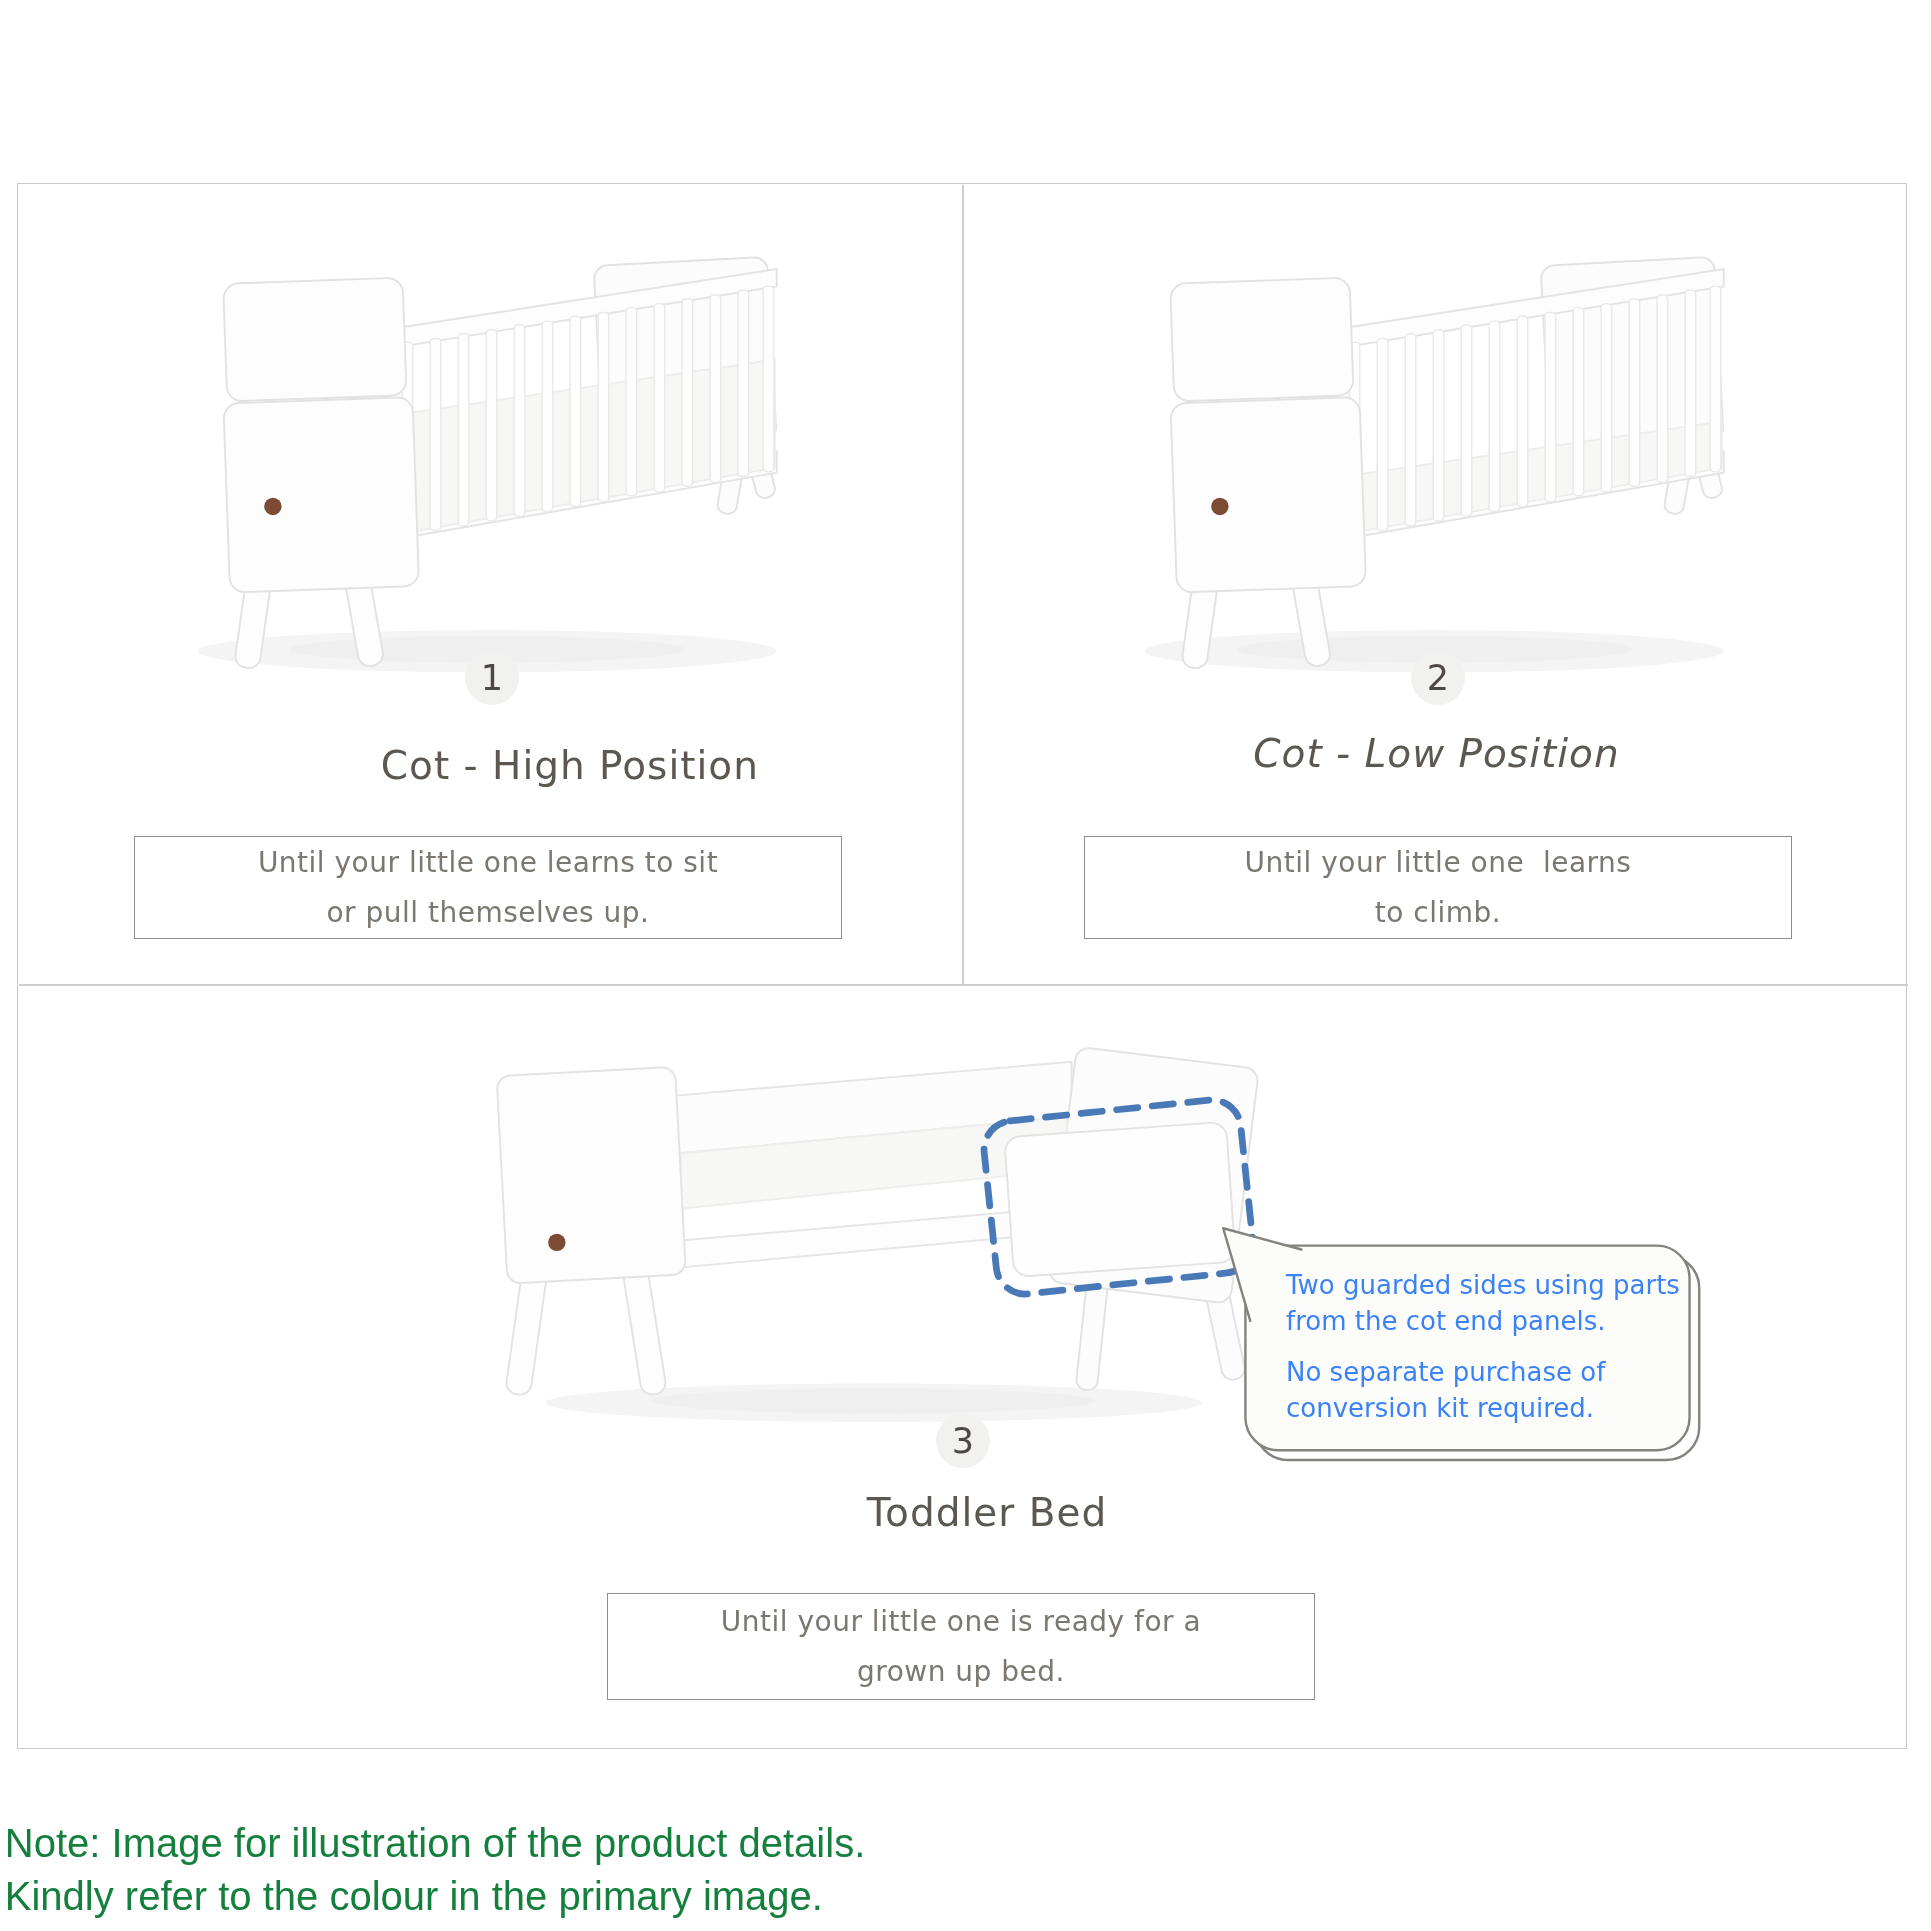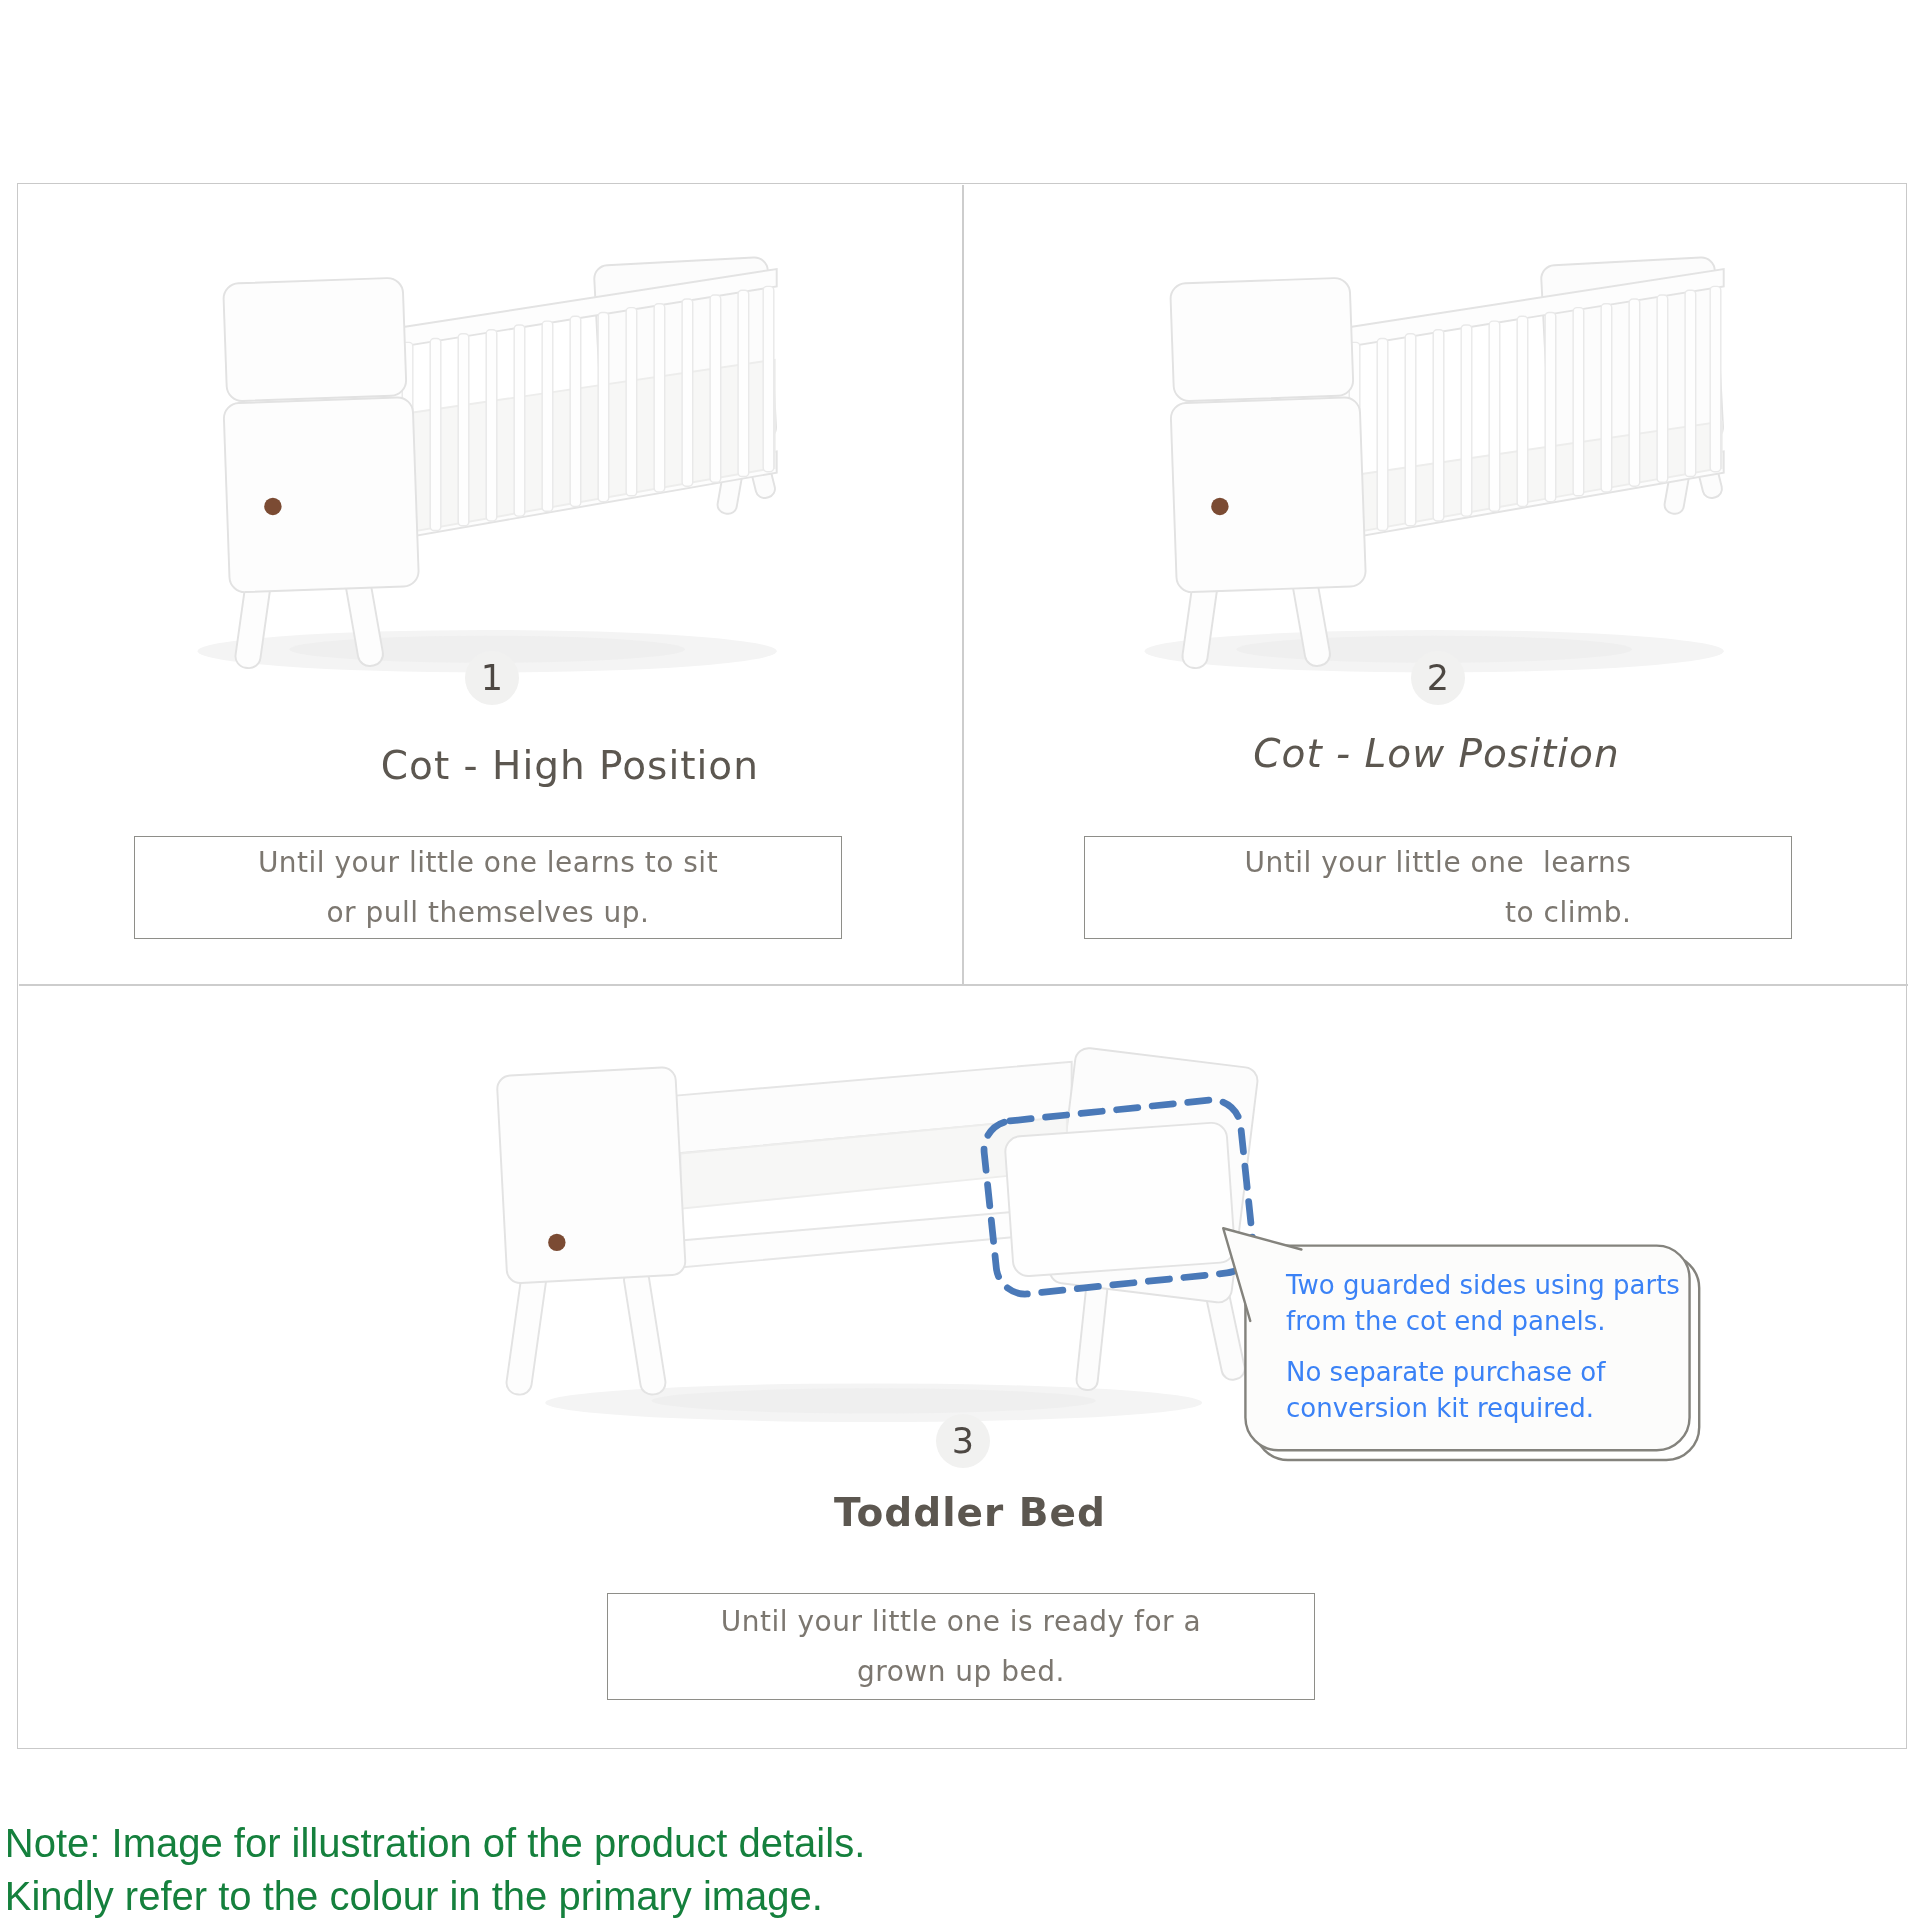--- a/index.html
+++ b/index.html
@@ -125,21 +125,21 @@
         <rect x="68" y="172" width="196" height="196" rx="16"></rect>
       </g>
     </g>
     <circle cx="118" cy="282" r="9" fill="#7b4b33"></circle>
   </svg>
 
   <div class="abs badge" style="left:1411px;top:651px;">
     <span>2</span>
   </div>
   <div class="abs sec-title" style="left:963px;top:731px;width:947px;font-style:italic;">Cot - Low Position</div>
-  <div class="abs cap-box" style="left:1084px;top:836px;width:708px;height:103px;text-align:right;">Until your little one  learns
+  <div class="abs cap-box" style="left:1084px;top:836px;width:708px;height:103px;">Until your little one  learns
 to climb.</div>
 
   <svg class="abs" style="left:439px;top:999px;" width="850" height="425" viewBox="0 0 880 440">
     <ellipse cx="450" cy="418" rx="340" ry="20" fill="#f4f4f4"></ellipse>
     <ellipse cx="450" cy="416" rx="230" ry="13" fill="#efefef"></ellipse>
 
     <polygon points="245,100 655,65 655,122 245,160" fill="#fcfcfc" stroke="#e5e5e5" stroke-width="2"></polygon>
 
     <g fill="#fcfcfc" stroke="#e2e2e2" stroke-width="2">
       <rect x="665" y="290" width="22" height="115" rx="10" transform="rotate(6 676 347)"></rect>
@@ -171,21 +171,21 @@
   <div class="abs bubble-text">
     <div>Two guarded sides using parts</div>
     <div>from the cot end panels.</div>
     <div class="gap">No separate purchase of</div>
     <div>conversion kit required.</div>
   </div>
 
   <div class="abs badge" style="left:936px;top:1414px;">
     <span>3</span>
   </div>
-  <div class="abs sec-title" style="left:584px;top:1490px;width:772px;font-weight:bold;">Toddler Bed</div>
+  <div class="abs sec-title" style="left:601px;top:1490px;width:772px;">Toddler Bed</div>
   <div class="abs cap-box" style="left:607px;top:1593px;width:708px;height:107px;">Until your little one is ready for a
 grown up bed.</div>
 
   <div class="abs note-line" style="top:1821px;">Note: Image for illustration of the product details.</div>
   <div class="abs note-line" style="top:1874px;">Kindly refer to the colour in the primary image.</div>
 
 </div>
 
 
 </body></html>

